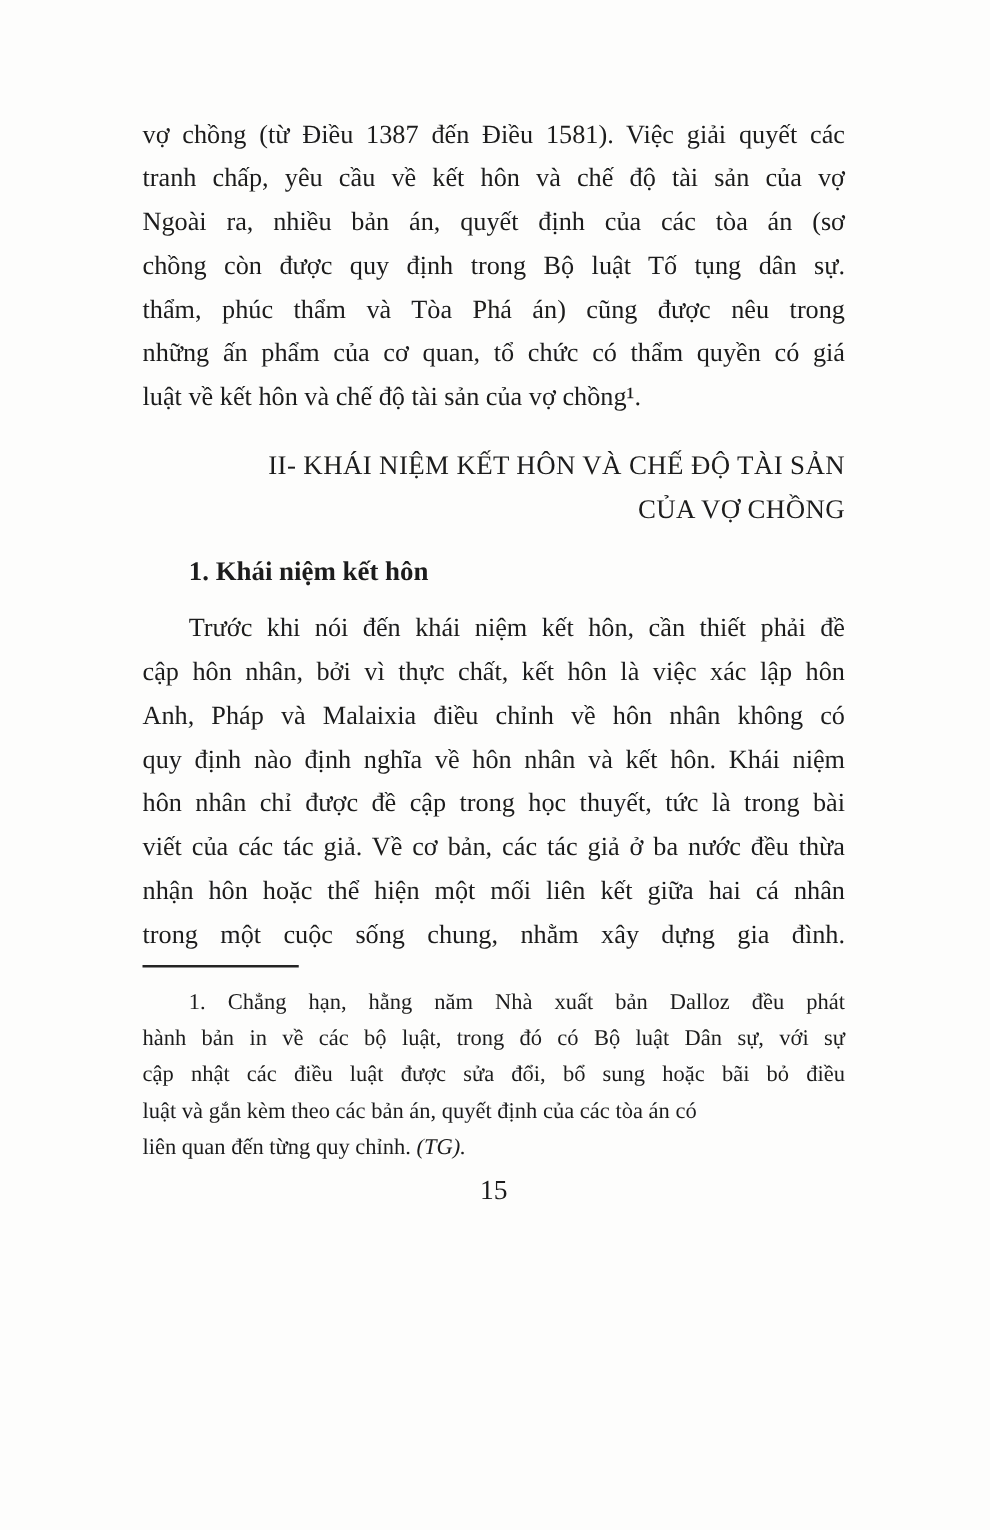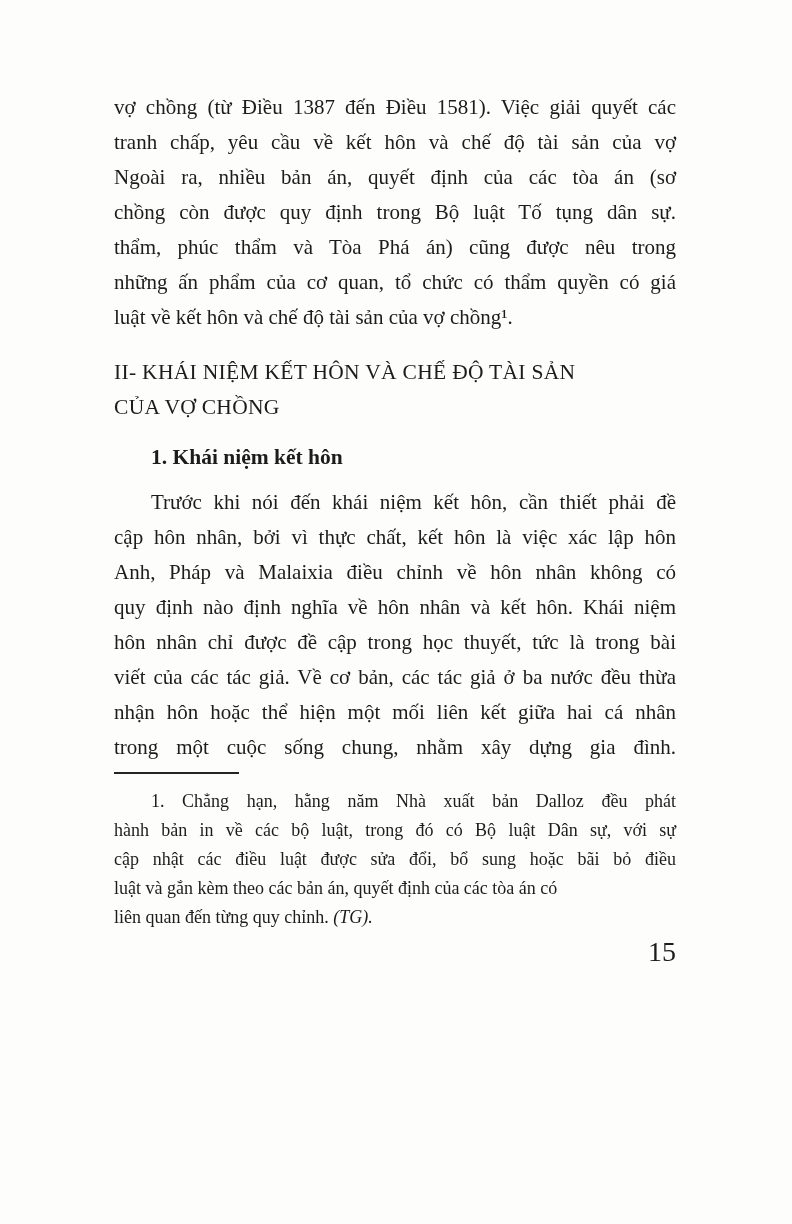--- a/index.html
+++ b/index.html
@@ -36,21 +36,21 @@
     white-space: normal;
   }
   .para .line.last { text-align-last: left; }
   .para.justify-all .line.last { text-align-last: justify; }
   .indent-first .line:first-child { text-indent: 37px; }
 
   .heading {
     margin-top: 20px;
     font-size: 21.5px;
     line-height: 35px;
-    text-align: left;
+    text-align: right;
     letter-spacing: 0.3px;
   }
   .subheading {
     margin-top: 15px;
     font-size: 21.5px;
     line-height: 35px;
     font-weight: bold;
     padding-left: 37px;
   }
   .body-para { margin-top: 10px; }
@@ -65,23 +65,23 @@
     margin-top: 13px;
     font-size: 18px;
     line-height: 29px;
   }
   .footnote .line { height: 29px; }
   .footnote .line.last { text-align: right; text-align-last: left; }
   .italic { font-style: italic; }
 
   .page-number {
     margin-top: 5px;
-    font-size: 28px;
+    font-size: 22px;
     line-height: 30px;
-    text-align: right;
+    text-align: center;
   }
 </style>
 </head>
 <body>
 
 <div class="page">
   <div class="text-block">
 
     <div class="para">
         <div class="line">vợ chồng (từ Điều 1387 đến Điều 1581). Việc giải quyết các</div>

